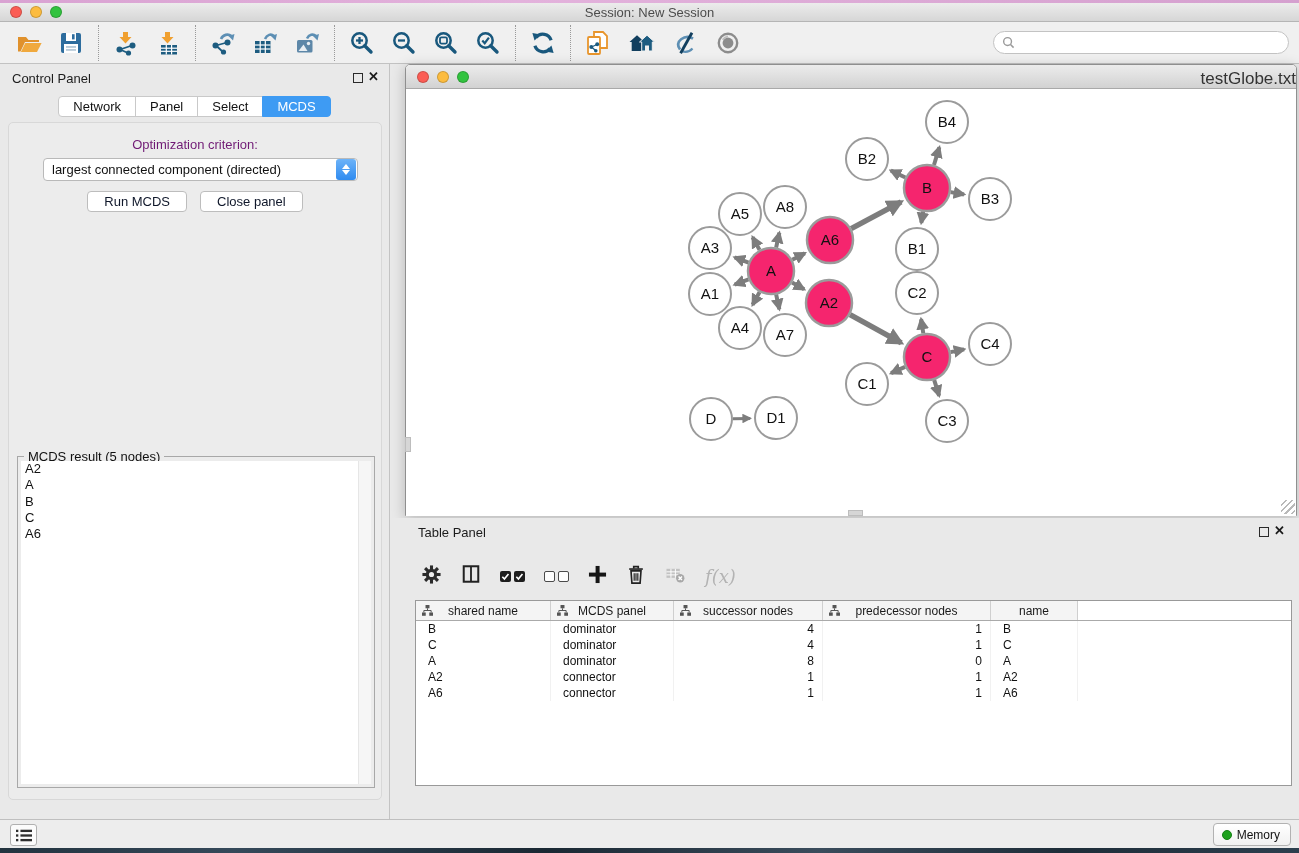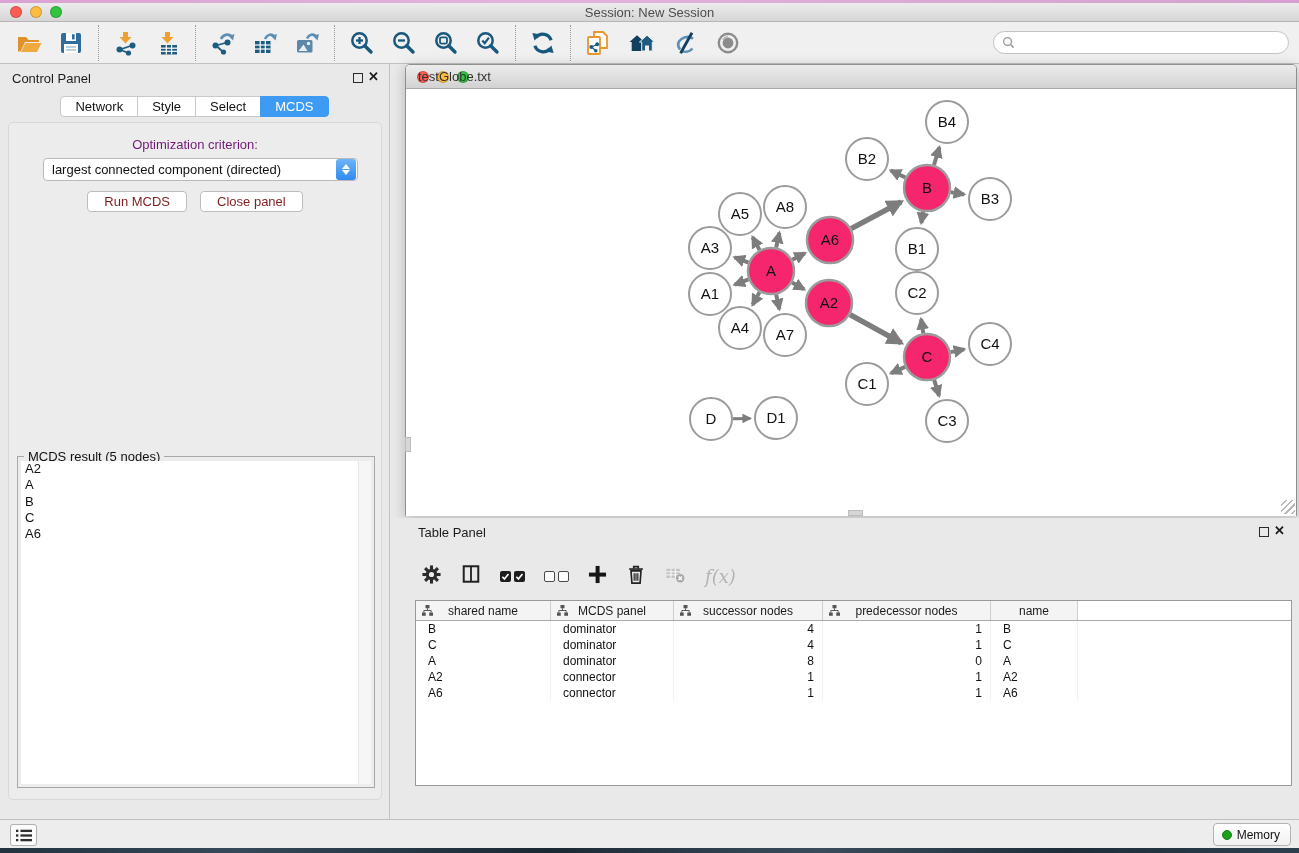--- a/index.html
+++ b/index.html
@@ -45,35 +45,35 @@
   .criterion { position:absolute; left:34px; top:35px; width:315px; height:23px;
     background:#fff; border:1px solid #b9b9b9; border-radius:4px; display:flex; align-items:center; }
   .criterion .val { flex:1; font-size:13px; padding-left:8px; color:#111; white-space:nowrap; }
   .criterion .stepper { width:20px; height:21px; margin-right:1px; border-radius:3px;
     background:linear-gradient(#6db3f8,#2f8bf0); display:flex; flex-direction:column; align-items:center; justify-content:center; gap:1px; }
   .criterion .stepper .up, .criterion .stepper .dn { width:0; height:0; border-left:4px solid transparent; border-right:4px solid transparent; }
   .criterion .stepper .up { border-bottom:5px solid #fff; }
   .criterion .stepper .dn { border-top:5px solid #fff; }
   .cp-buttons { position:absolute; left:0; right:0; top:68px; display:flex; justify-content:center; gap:13px; }
   .cp-btn { height:21px; padding:0 16px; background:#fff; border:1px solid #bdbdbd; border-radius:4px;
-    font-size:13px; color:#7f1d1d; line-height:19px; }
+    font-size:13px; color:#0f172a; line-height:19px; }
   .result-box { position:absolute; left:8px; top:333px; width:358px; height:332px; border:1px solid #a8a8a8; }
   .result-title { position:absolute; left:6px; top:-8px; background:#ececec; padding:0 4px; font-size:13px; color:#111; }
   .result-list { position:absolute; left:3px; top:4px; right:3px; bottom:3px; background:#fff; overflow:hidden; }
   .result-scroll { position:absolute; right:0; top:0; bottom:0; width:13px; background:#f6f6f6; border-left:1px solid #e6e6e6; }
   .result-item { font-size:13px; line-height:16.3px; padding-left:4px; color:#111; }
 
   
   .net-window { position:absolute; left:405px; top:64px; width:892px; height:452px;
     border:1px solid #8f8f8f; border-radius:5px 5px 0 0; background:#fff;
     box-shadow:0 3px 14px rgba(0,0,0,.22); }
   .net-titlebar { position:relative; height:24px; background:linear-gradient(#ececec,#d2d2d2);
     border-bottom:1px solid #a9a9a9; border-radius:4px 4px 0 0; }
   .net-titlebar .tl-group { top:6px; left:11px; }
-  .net-titlebar .wtitle { position:absolute; left:12px; right:0; top:4px; text-align:left; font-size:13px; color:#333; }
+  .net-titlebar .wtitle { position:absolute; left:12px; right:0; top:4px; text-align:right; font-size:17px; color:#333; }
   .net-canvas { position:absolute; left:0; top:25px; width:890px; height:426px; background:#fff; overflow:hidden; }
   .net-canvas svg { display:block; }
   .resize-grip { position:absolute; right:1px; bottom:1px; width:14px; height:14px;
     background:repeating-linear-gradient(135deg, transparent 0 3px, #b9b9b9 3px 4.5px); }
   .nub-left { position:absolute; left:-1px; top:372px; width:6px; height:15px; background:#d6d6d6; border:1px solid #bdbdbd; }
   .nub-bottom { position:absolute; left:442px; bottom:-1px; width:15px; height:6px; background:#d6d6d6; border:1px solid #bdbdbd; }
 
   
   .table-panel { position:absolute; left:391px; top:518px; width:908px; height:301px; background:#e9e9e9; }
   .table-panel .panel-head .ph-title { left:27px; }
@@ -291,21 +291,21 @@
 </div>
 
 <div class="control-panel">
   <div class="panel-head">
     <div class="ph-title">Control Panel</div>
     <div class="ph-float" style="right:26px"></div>
     <div class="ph-close" style="right:10px">✕</div>
   </div>
   <div class="cp-tabs" id="cp-tabs">
       <div class="cp-tab">Network</div>
-      <div class="cp-tab">Style</div>
+      <div class="cp-tab">Panel</div>
       <div class="cp-tab">Select</div>
       <div class="cp-tab selected">MCDS</div>
     </div>
   <div class="cp-inner">
     <div class="opt-label">Optimization criterion:</div>
     <div class="criterion">
       <div class="val">largest connected component (directed)</div>
       <div class="stepper">
           <div class="up"></div>
           <div class="dn"></div>

